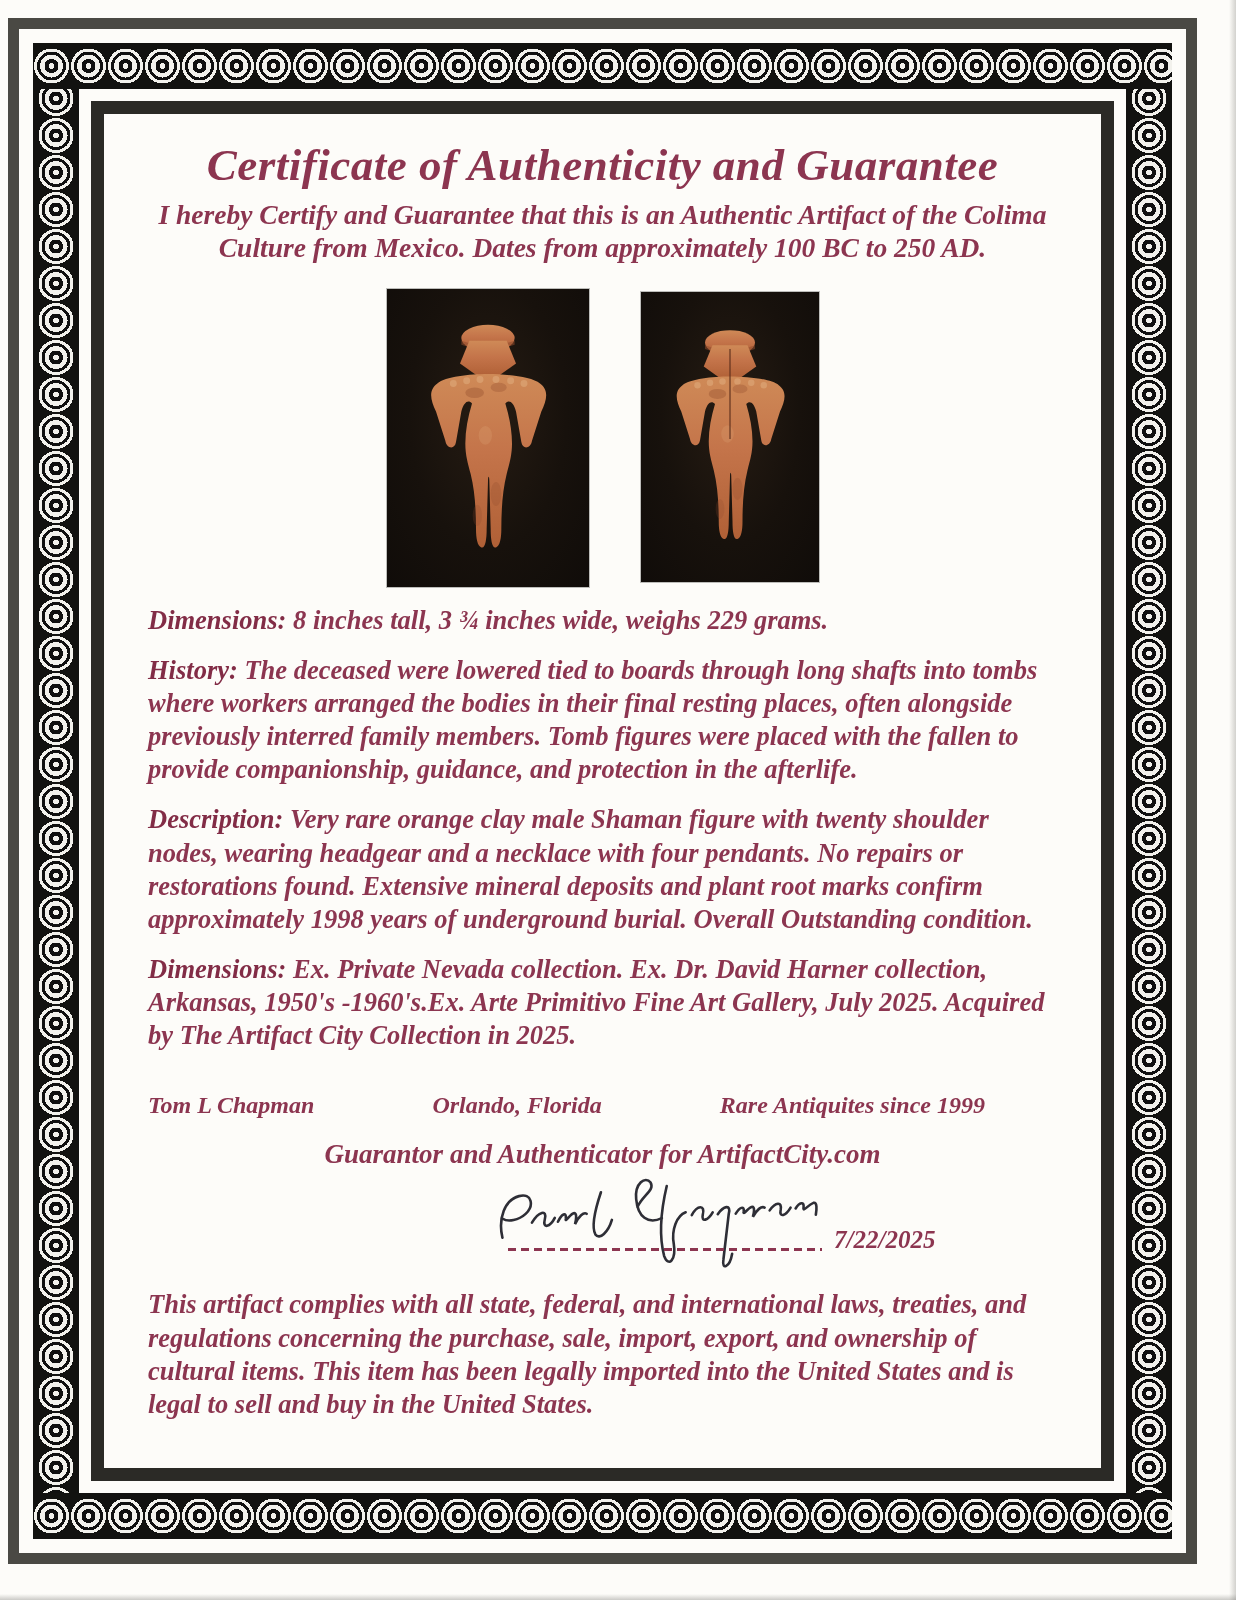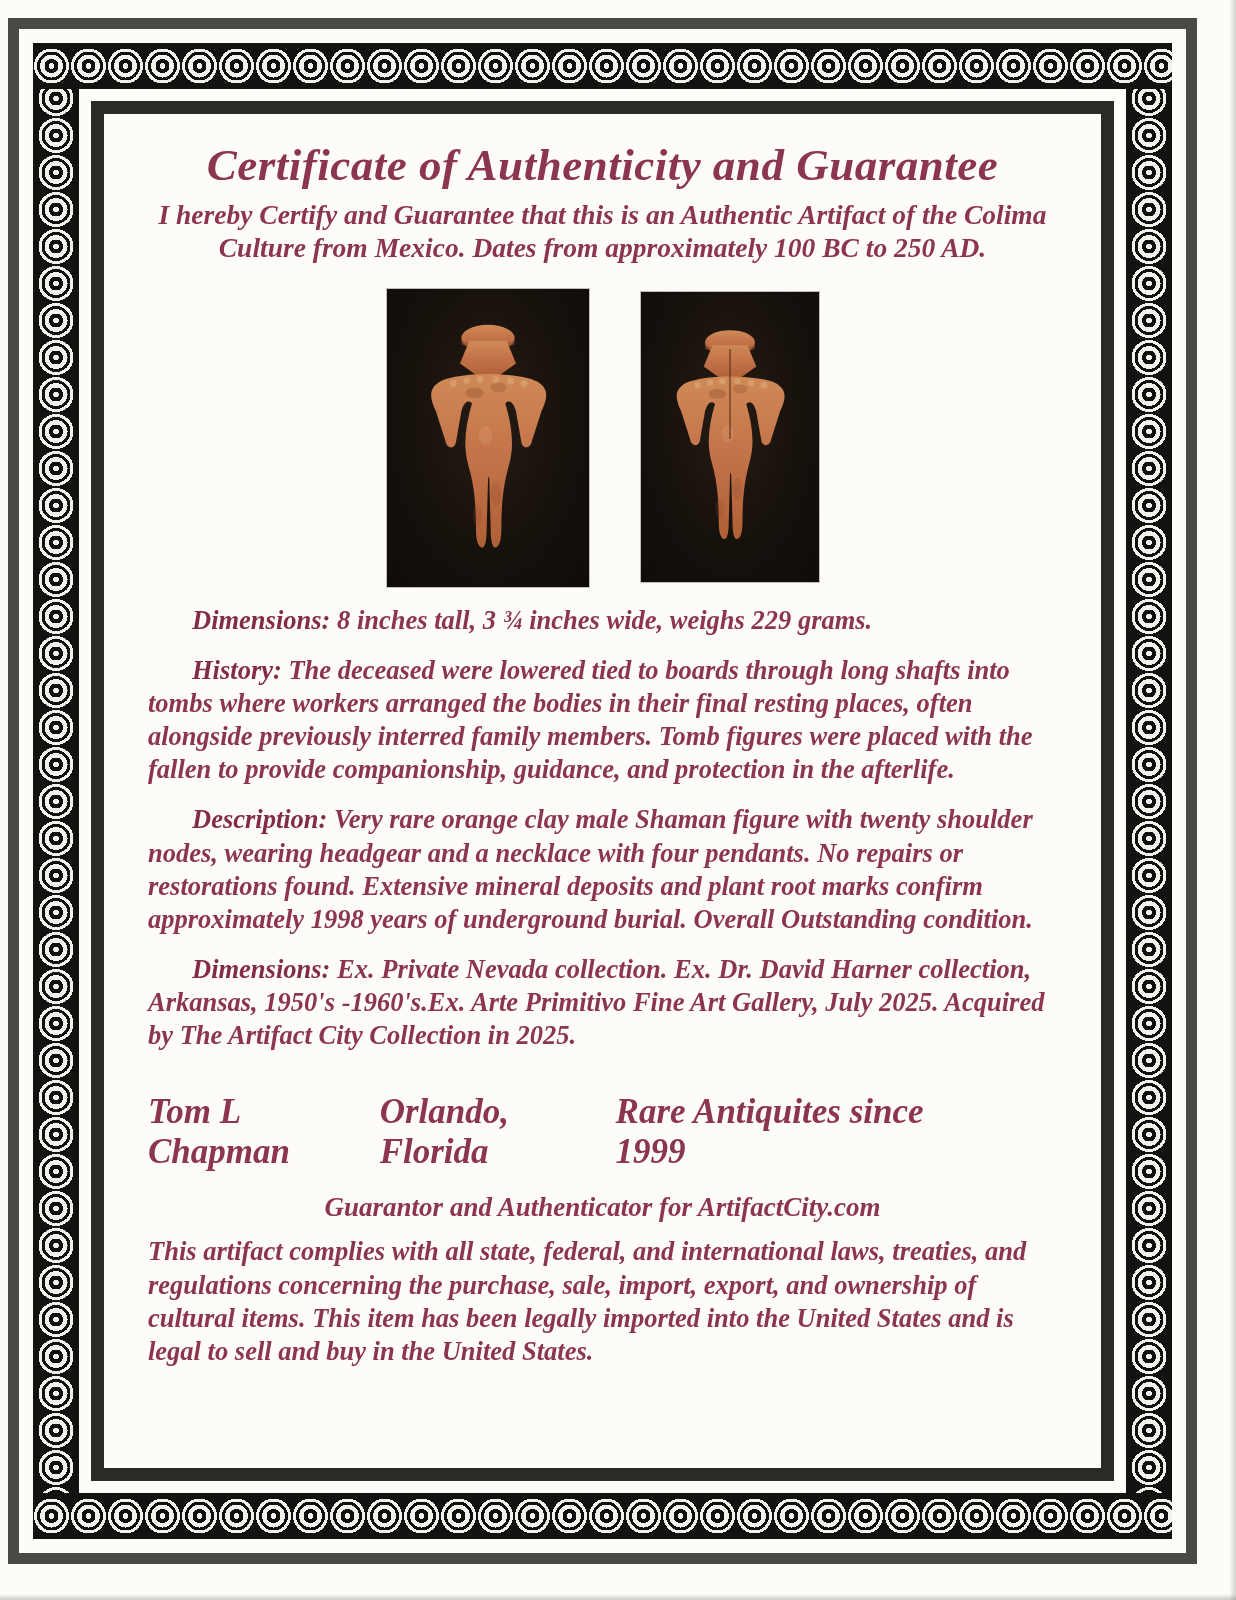--- a/index.html
+++ b/index.html
@@ -51,24 +51,24 @@
   .photo{
     background:radial-gradient(ellipse at 50% 42%,#261c13 0%,#17110c 55%,#100c09 100%);
     display:flex;align-items:center;justify-content:center;
     box-shadow:0 0 0 1px rgba(0,0,0,.25);
   }
   .photo-front{width:202px;height:298px;}
   .photo-back{width:178px;height:290px;margin-top:3px;}
   .photo svg{height:92%;}
   .sec{font-size:26.5px;font-weight:700;line-height:1.25;margin:17px 0 0;}
   .sec:first-of-type{margin-top:21px;}
-  .sec b{font-weight:700;color:#822c46;margin-left:44px;}
+  .sec b{font-weight:700;color:#822c46;}
   .attestor-row{
     display:flex;justify-content:space-between;align-items:baseline;
-    margin-top:40px;padding-right:72px;font-size:35px;font-weight:700;
+    margin-top:40px;padding-right:72px;font-size:24px;font-weight:700;
   }
   .role{font-size:27px;font-weight:700;text-align:center;margin:20px 0 0;}
   .sig-block{position:relative;height:102px;margin-top:4px;}
   .sig-svg{position:absolute;left:338px;top:-8px;transform:rotate(-2deg);}
   .sig-line{position:absolute;left:360px;top:74px;width:314px;height:3px;
     background:repeating-linear-gradient(90deg,#8c3550 0 8px,transparent 8px 13px);}
   .sig-date{position:absolute;left:686px;top:52px;font-size:25px;font-weight:700;}
   .legal{font-size:26.5px;font-weight:700;line-height:1.26;margin:12px 0 0;}
 </style>
 </head>
@@ -164,17 +164,36 @@
     <p class="sec"><b>Dimensions:</b> <span>Ex. Private Nevada collection. Ex. Dr. David Harner collection, Arkansas, 1950's -1960's.Ex. Arte Primitivo Fine Art Gallery, July 2025. Acquired by The Artifact City Collection in 2025.</span></p>
 
     <div class="attestor-row">
       <span>Tom L Chapman</span>
       <span>Orlando, Florida</span>
       <span>Rare Antiquites since 1999</span>
     </div>
 
     <p class="role">Guarantor and Authenticator for ArtifactCity.com</p>
 
+    <div class="sig-block">
+      <svg class="sig-svg" width="360" height="112" viewBox="0 0 360 112">
+        <g fill="none" stroke="#2e2e36" stroke-width="2.6" stroke-linecap="round">
+          <path d="M16,66 C12,46 20,28 34,25 C47,22 49,35 40,43 C33,49 22,51 17,47"></path>
+          <path d="M46,52 C53,41 62,39 59,49 C56,59 64,57 69,48"></path>
+          <path d="M72,52 C76,44 81,42 80,49 C79,54 84,45 88,44 C92,43 90,52 89,55 C93,47 98,43 101,45"></path>
+          <path d="M116,24 C110,40 105,58 109,66 C113,72 122,64 126,52"></path>
+          <path d="M152,40 C158,28 170,24 166,16 C161,9 150,16 151,32 C152,50 162,58 176,52"></path>
+          <path d="M182,20 C176,42 172,68 177,90 C181,102 189,94 187,78 C185,64 191,50 200,47"></path>
+          <path d="M206,50 C212,40 220,40 217,50 C215,58 222,56 227,48"></path>
+          <path d="M232,50 C238,42 246,40 243,50 L236,96 C234,106 242,104 245,90"></path>
+          <path d="M250,50 C254,44 259,42 258,48 C257,53 262,45 266,44 C270,43 268,51 267,54 C271,47 276,43 279,45"></path>
+          <path d="M284,48 C290,40 297,39 295,48 C293,56 300,54 305,46"></path>
+          <path d="M310,47 C314,41 319,40 318,46 C317,52 322,44 328,42 C332,41 331,49 330,54"></path>
+        </g>
+      </svg>
+      <div class="sig-line"></div>
+      <span class="sig-date">7/22/2025</span>
+    </div>
 
     <p class="legal">This artifact complies with all state, federal, and international laws, treaties, and regulations concerning the purchase, sale, import, export, and ownership of cultural items. This item has been legally imported into the United States and is legal to sell and buy in the United States.</p>
 
   </div>
 </div>
 
 </body></html>

